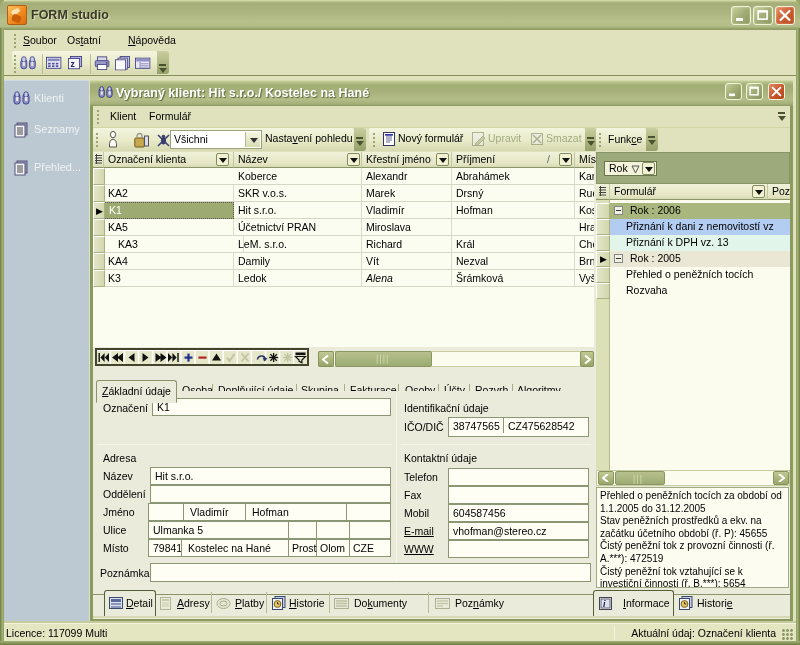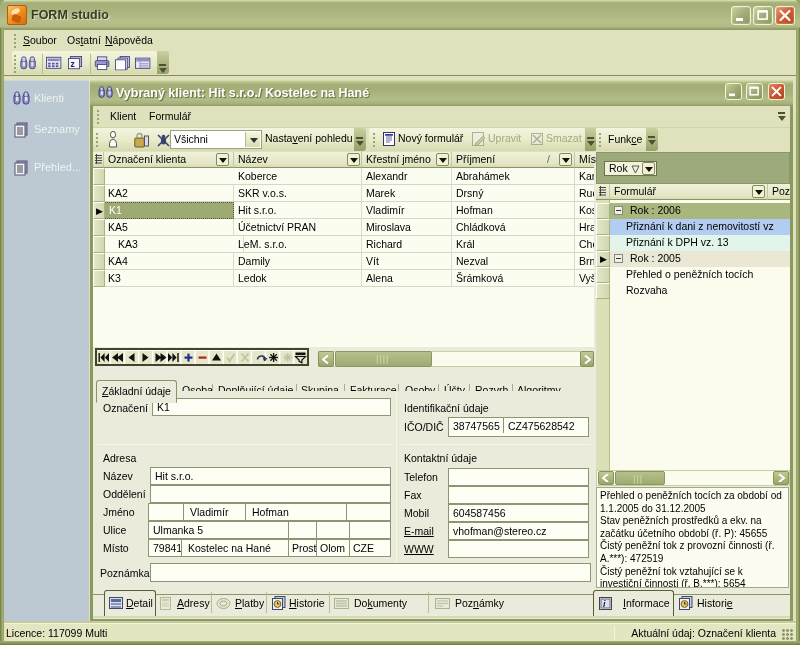--- a/index.html
+++ b/index.html
@@ -116,21 +116,21 @@
         </g>
       </svg></div>
 </div>
 <div id="lborder"></div>
 <div id="rborder"></div>
 <div id="bborder"></div>
 <div id="menubar">
   <div class="grip" style="left:10px;"></div>
   <div class="mitem" style="left:19px;"><u>S</u>oubor</div>
   <div class="mitem" style="left:63px;">Os<u>t</u>atní</div>
-  <div class="mitem" style="left:101px;"><u>N</u>ápověda</div>
+  <div class="mitem" style="left:124px;"><u>N</u>ápověda</div>
 </div>
 <div id="toolbar">
   <div class="tband" style="left:8px; top:0px; width:145px; height:23px;"></div>
   <div class="tbandend" style="left:153px; top:0px; width:12px; height:23px;"></div>
   <div class="grip" style="left:10px; top:4px; height:18px;"></div>
   <div class="tbtn" style="left:14px;">
     <svg width="20" height="17" viewBox="0 0 20 17" style="margin:3px 0 0 2px;">
         <g fill="#8f93c8" stroke="#3a3f8c" stroke-width="1">
           <rect x="1" y="4" width="7" height="11" rx="3"></rect>
           <rect x="11" y="4" width="7" height="11" rx="3"></rect>
@@ -370,41 +370,40 @@
     <div class="gcell" style="left:0; width:130px; background:#9dab72; color:#fff; border:1px dotted #555; padding-top:1px;">K1</div>
       <div class="gcell" style="left:130px; width:128px;">Hit s.r.o.</div>
       <div class="gcell" style="left:258px; width:90px;">Vladimír</div>
       <div class="gcell" style="left:348px; width:123px;">Hofman</div>
       <div class="gcell" style="left:471px; width:19px; border-right:none;">Kostelec</div>
   </div>
   <div class="grow" style="left:11px; top:67px; width:490px;">
     <div class="gcell" style="left:0; width:130px;">KA5</div>
       <div class="gcell" style="left:130px; width:128px;">Účetnictví PRAN</div>
       <div class="gcell" style="left:258px; width:90px;">Miroslava</div>
-      <div class="gcell" style="left:348px; width:123px;">Chládková</div>
       <div class="gcell" style="left:471px; width:19px; border-right:none;">Hradec</div>
   </div>
   <div class="grow" style="left:11px; top:84px; width:490px;">
     <div class="gcell" style="left:0; width:130px;margin-left:10px;">KA3</div>
       <div class="gcell" style="left:130px; width:128px;">LeM. s.r.o.</div>
       <div class="gcell" style="left:258px; width:90px;">Richard</div>
       <div class="gcell" style="left:348px; width:123px;">Král</div>
       <div class="gcell" style="left:471px; width:19px; border-right:none;">Cheb</div>
   </div>
   <div class="grow" style="left:11px; top:101px; width:490px;">
     <div class="gcell" style="left:0; width:130px;">KA4</div>
       <div class="gcell" style="left:130px; width:128px;">Damily</div>
       <div class="gcell" style="left:258px; width:90px;">Vít</div>
       <div class="gcell" style="left:348px; width:123px;">Nezval</div>
       <div class="gcell" style="left:471px; width:19px; border-right:none;">Brno</div>
   </div>
   <div class="grow" style="left:11px; top:118px; width:490px;">
     <div class="gcell" style="left:0; width:130px;">K3</div>
       <div class="gcell" style="left:130px; width:128px;">Ledok</div>
-      <div class="gcell" style="left:258px; width:90px;">Alena</div>
+      <div class="gcell" style="left:258px; width:90px;font-style:italic;">Alena</div>
       <div class="gcell" style="left:348px; width:123px;">Šrámková</div>
       <div class="gcell" style="left:471px; width:19px; border-right:none;">Vyškov</div>
   </div>
 
   <div class="selcell" style="top:16px; height:17px;"></div>
   <div class="selcell" style="top:33px; height:17px;"></div>
   <div class="selcell" style="top:50px; height:17px;">
       <span style="position:absolute;left:2px;top:3px;font-size:9px;color:#000;">▶</span>
     </div>
   <div class="selcell" style="top:67px; height:17px;"></div>

